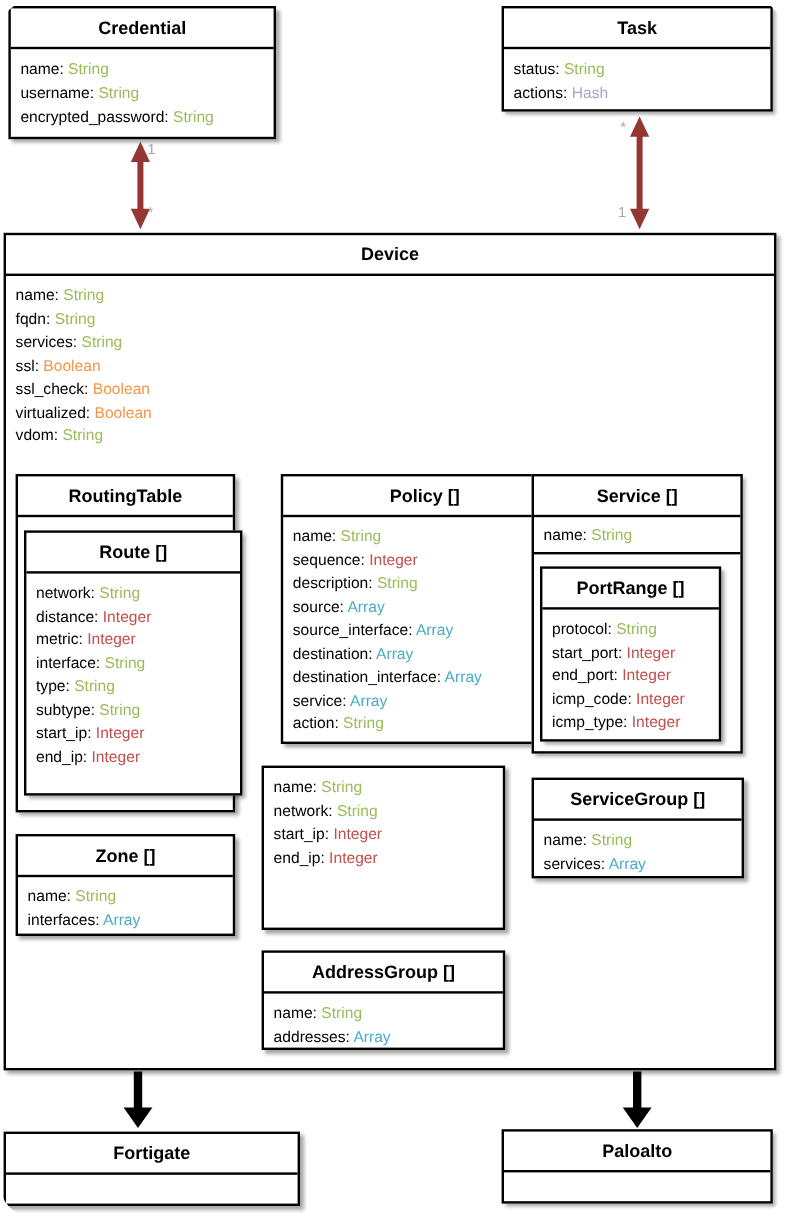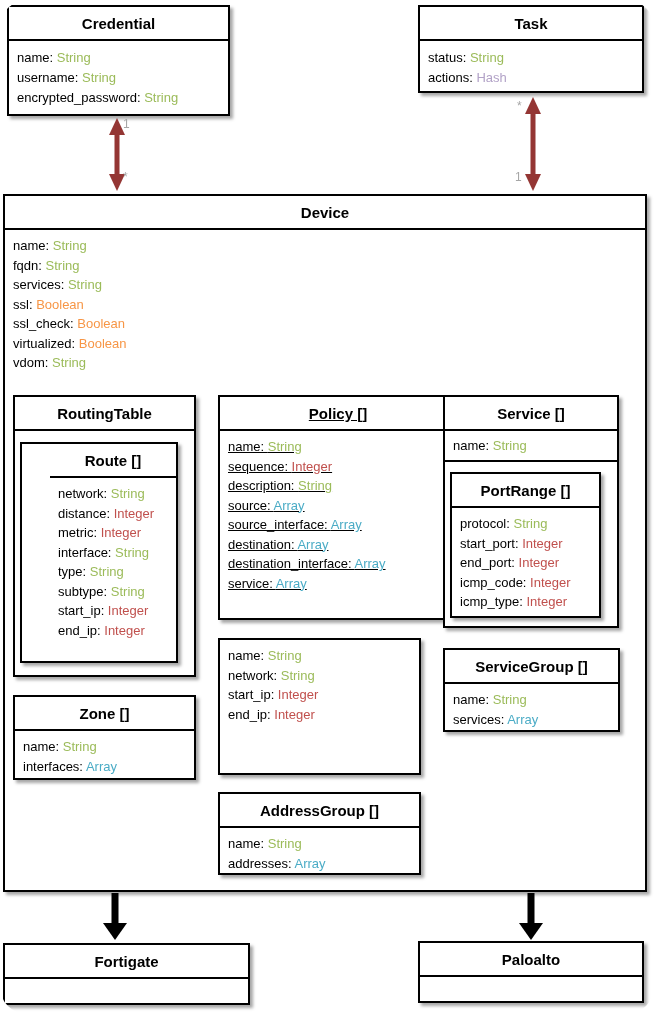--- a/index.html
+++ b/index.html
@@ -58,21 +58,21 @@
         <div class="attr-row"><span class="attr-name">virtualized: </span><span class="attr-type" style="color: rgb(247, 150, 70);">Boolean</span></div>
         <div class="attr-row"><span class="attr-name">vdom: </span><span class="attr-type" style="color: rgb(155, 187, 89);">String</span></div>
       </div>
   </div>
 
   <div class="uml-box" style="left:13px;top:395px;width:183px;height:282px;">
     <div class="uml-title">RoutingTable</div>
     <div class="uml-attrs"></div>
   </div>
 
-  <div class="uml-box" style="left:20px;top:442px;width:158px;height:221px;padding-left:28px;">
+  <div class="uml-box" style="left:20px;top:442px;width:182px;height:221px;">
     <div class="uml-title">Route []</div>
     <div class="uml-attrs">
         <div class="attr-row"><span class="attr-name">network: </span><span class="attr-type" style="color: rgb(155, 187, 89);">String</span></div>
         <div class="attr-row"><span class="attr-name">distance: </span><span class="attr-type" style="color: rgb(192, 80, 77);">Integer</span></div>
         <div class="attr-row"><span class="attr-name">metric: </span><span class="attr-type" style="color: rgb(192, 80, 77);">Integer</span></div>
         <div class="attr-row"><span class="attr-name">interface: </span><span class="attr-type" style="color: rgb(155, 187, 89);">String</span></div>
         <div class="attr-row"><span class="attr-name">type: </span><span class="attr-type" style="color: rgb(155, 187, 89);">String</span></div>
         <div class="attr-row"><span class="attr-name">subtype: </span><span class="attr-type" style="color: rgb(155, 187, 89);">String</span></div>
         <div class="attr-row"><span class="attr-name">start_ip: </span><span class="attr-type" style="color: rgb(192, 80, 77);">Integer</span></div>
         <div class="attr-row"><span class="attr-name">end_ip: </span><span class="attr-type" style="color: rgb(192, 80, 77);">Integer</span></div>
@@ -80,31 +80,32 @@
   </div>
 
   <div class="uml-box" style="left:13px;top:695px;width:183px;height:85px;">
     <div class="uml-title">Zone []</div>
     <div class="uml-attrs">
         <div class="attr-row"><span class="attr-name">name: </span><span class="attr-type" style="color: rgb(155, 187, 89);">String</span></div>
         <div class="attr-row"><span class="attr-name">interfaces: </span><span class="attr-type" style="color: rgb(75, 172, 198);">Array</span></div>
       </div>
   </div>
 
-  <div class="uml-box" style="left:218px;top:395px;width:240px;height:225px;text-decoration:underline;">
+  <div class="uml-box" style="left:234px;top:395px;width:240px;height:225px;">
     <div class="uml-title">Policy []</div>
     <div class="uml-attrs">
         <div class="attr-row"><span class="attr-name">name: </span><span class="attr-type" style="color: rgb(155, 187, 89);">String</span></div>
         <div class="attr-row"><span class="attr-name">sequence: </span><span class="attr-type" style="color: rgb(192, 80, 77);">Integer</span></div>
         <div class="attr-row"><span class="attr-name">description: </span><span class="attr-type" style="color: rgb(155, 187, 89);">String</span></div>
         <div class="attr-row"><span class="attr-name">source: </span><span class="attr-type" style="color: rgb(75, 172, 198);">Array</span></div>
         <div class="attr-row"><span class="attr-name">source_interface: </span><span class="attr-type" style="color: rgb(75, 172, 198);">Array</span></div>
         <div class="attr-row"><span class="attr-name">destination: </span><span class="attr-type" style="color: rgb(75, 172, 198);">Array</span></div>
         <div class="attr-row"><span class="attr-name">destination_interface: </span><span class="attr-type" style="color: rgb(75, 172, 198);">Array</span></div>
         <div class="attr-row"><span class="attr-name">service: </span><span class="attr-type" style="color: rgb(75, 172, 198);">Array</span></div>
+        <div class="attr-row"><span class="attr-name">action: </span><span class="attr-type" style="color: rgb(155, 187, 89);">String</span></div>
       </div>
   </div>
 
   <div class="uml-box" style="left:218px;top:638px;width:203px;height:137px;">
     <div class="uml-attrs">
         <div class="attr-row"><span class="attr-name">name: </span><span class="attr-type" style="color: rgb(155, 187, 89);">String</span></div>
         <div class="attr-row"><span class="attr-name">network: </span><span class="attr-type" style="color: rgb(155, 187, 89);">String</span></div>
         <div class="attr-row"><span class="attr-name">start_ip: </span><span class="attr-type" style="color: rgb(192, 80, 77);">Integer</span></div>
         <div class="attr-row"><span class="attr-name">end_ip: </span><span class="attr-type" style="color: rgb(192, 80, 77);">Integer</span></div>
       </div>

